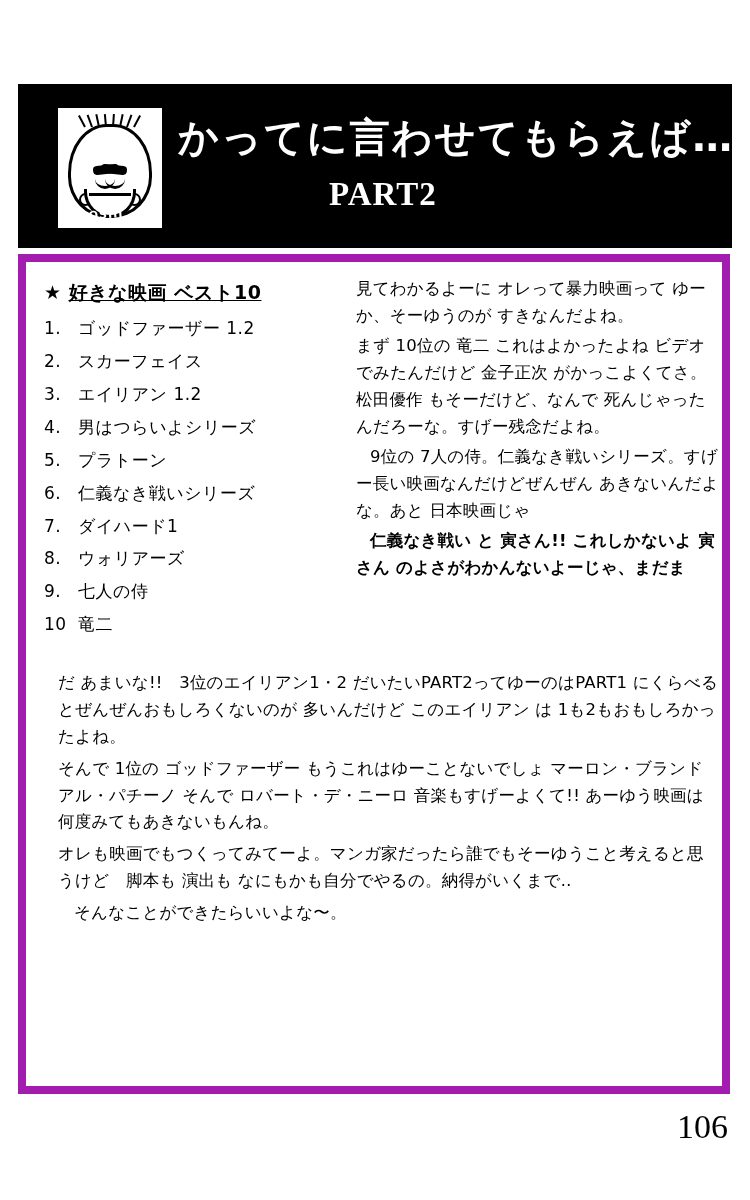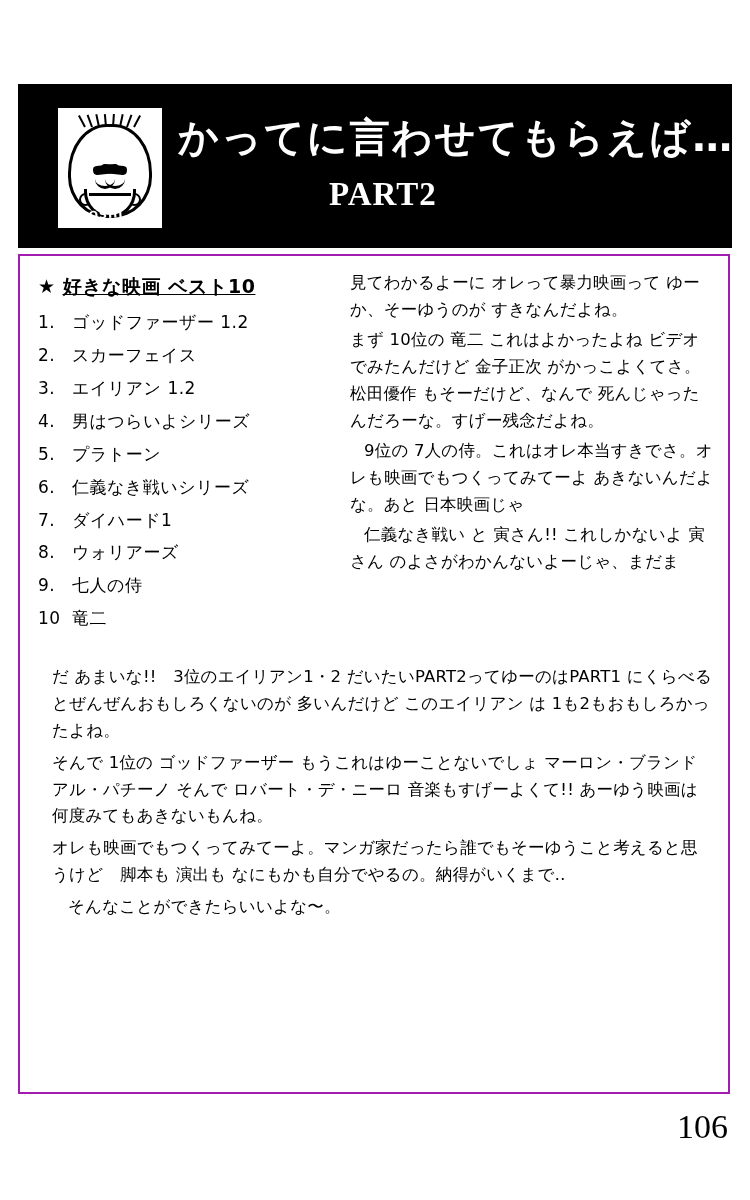--- a/index.html
+++ b/index.html
@@ -153,21 +153,21 @@
     font-family: "Liberation Serif", serif;
   }
 
   
   .frame {
     position: absolute;
     left: 18px;
     top: 254px;
     width: 712px;
     height: 840px;
-    border: 2px solid #a21caf;
+    border: 8px solid #a21caf;
     background: #ffffff;
     box-sizing: border-box;
   }
 
   .handwritten {
     font-family: "DejaVu Sans", sans-serif;
     font-size: 16.5px;
     line-height: 1.55;
     letter-spacing: 0.2px;
   }
@@ -224,21 +224,21 @@
     top: 408px;
     width: 678px;
   }
   .col-full p {
     margin: 0 0 5px 16px;
     font-size: 16.5px;
     line-height: 1.63;
     letter-spacing: 0.2px;
   }
   .col-full p.indent { text-indent: 16px; }
-  .big { font-size: 18px; font-weight: normal; }
+  .big { font-size: 18px; font-weight: bold; }
 
   .page-number {
     position: absolute;
     right: 22px;
     top: 1108px;
     font-size: 34px;
     font-family: "Liberation Serif", serif;
   }
 </style>
 </head>
@@ -321,21 +321,21 @@
       </div>
       <div class="rank-row">
         <span class="rank-no">10</span>
         <span class="rank-title">竜二</span>
       </div>
     </div>
 
     <div class="col-right">
       <p>見てわかるよーに オレって暴力映画って ゆーか、そーゆうのが すきなんだよね。</p>
       <p>まず 10位の 竜二 これはよかったよね ビデオでみたんだけど 金子正次 がかっこよくてさ。松田優作 もそーだけど、なんで 死んじゃったんだろーな。すげー残念だよね。</p>
-      <p class="indent">9位の 7人の侍。これはオレ本当すきでさ。オレも映画でもつくってみてーよ あきないんだよな。あと 日本映画じゃ</p>
+      <p class="indent">9位の 7人の侍。仁義なき戦いシリーズ。すげー長い映画なんだけどぜんぜん あきないんだよな。あと 日本映画じゃ</p>
       <p class="indent big">仁義なき戦い と 寅さん!! これしかないよ 寅さん のよさがわかんないよーじゃ、まだま</p>
     </div>
 
     <div class="col-full">
       <p>だ あまいな!!　3位のエイリアン1・2 だいたいPART2ってゆーのはPART1 にくらべるとぜんぜんおもしろくないのが 多いんだけど このエイリアン は 1も2もおもしろかったよね。</p>
       <p>そんで 1位の ゴッドファーザー もうこれはゆーことないでしょ マーロン・ブランド アル・パチーノ そんで ロバート・デ・ニーロ 音楽もすげーよくて!! あーゆう映画は 何度みてもあきないもんね。</p>
       <p>オレも映画でもつくってみてーよ。マンガ家だったら誰でもそーゆうこと考えると思うけど　脚本も 演出も なにもかも自分でやるの。納得がいくまで‥</p>
       <p class="indent">そんなことができたらいいよな〜。</p>
     </div>
 

